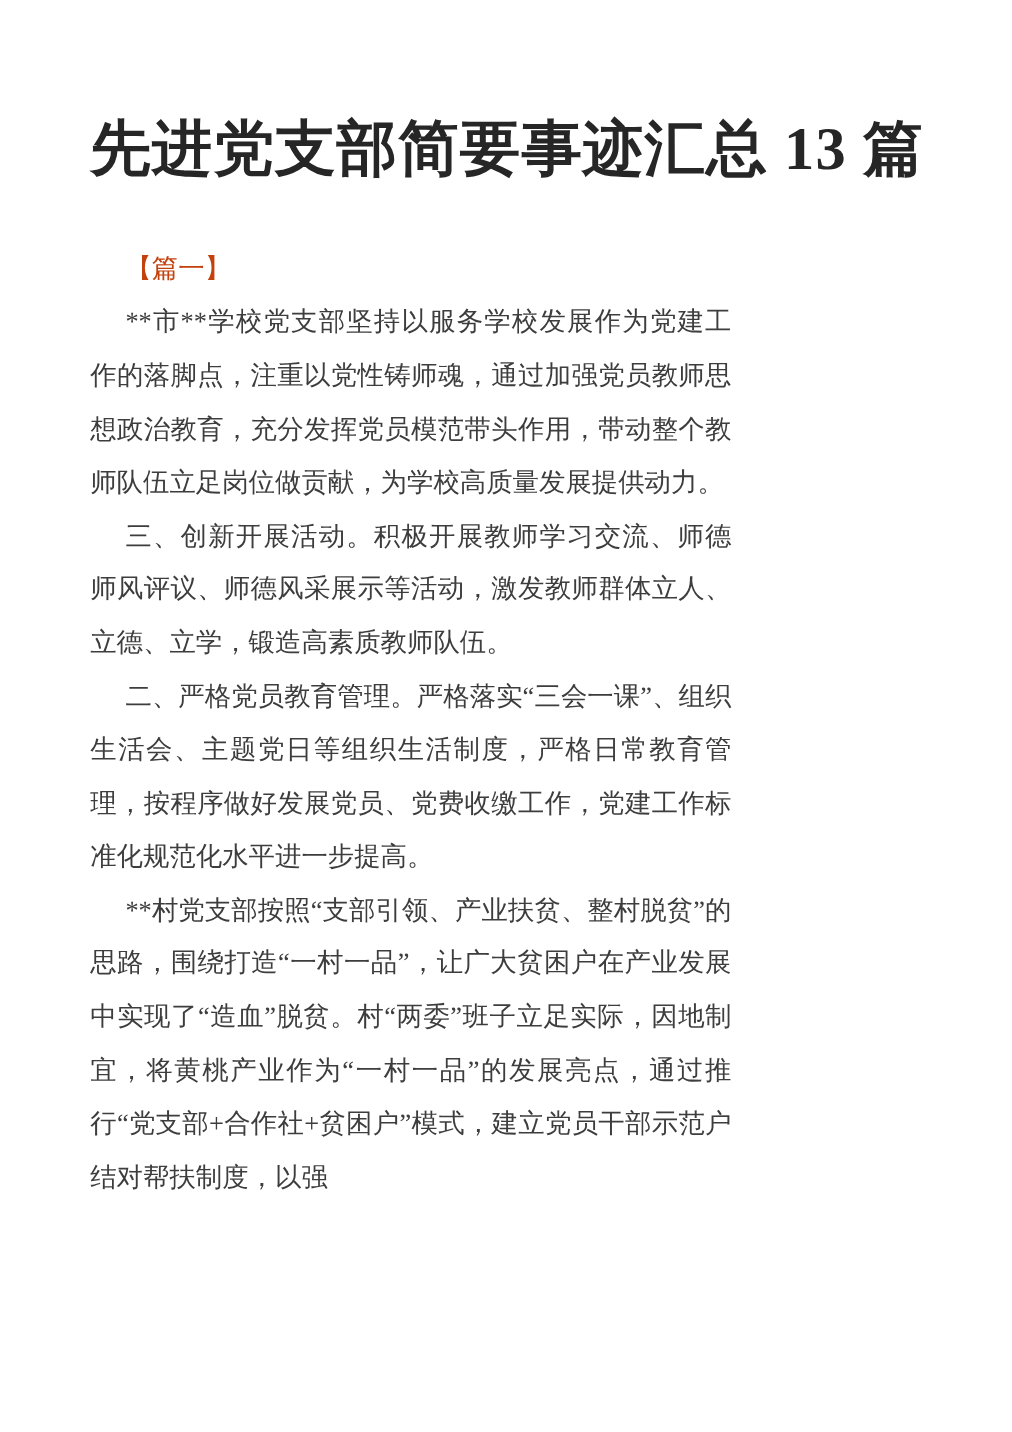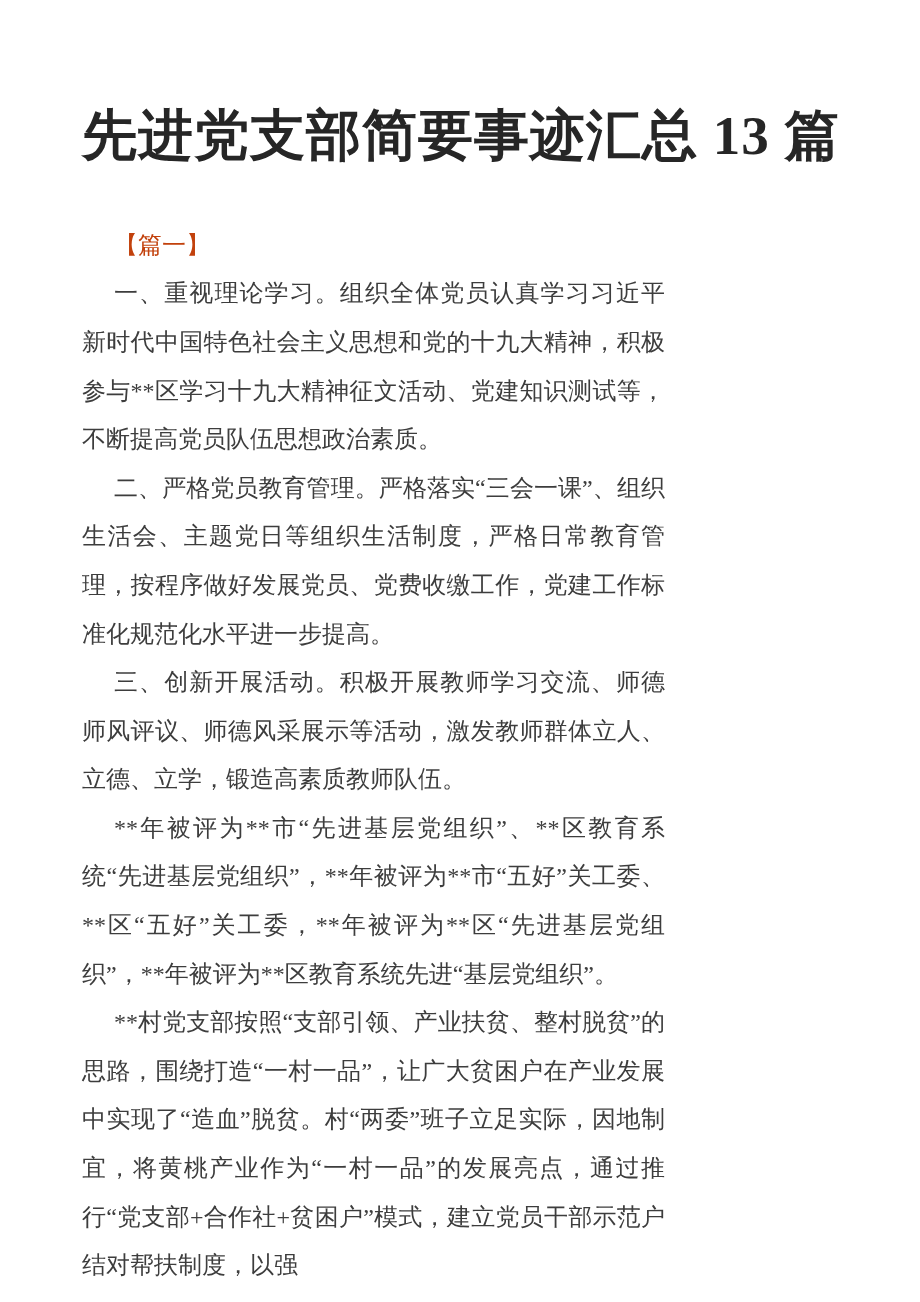--- a/index.html
+++ b/index.html
@@ -46,25 +46,24 @@
 </style>
 </head>
 <body>
 
 <div class="page">
   <h1 class="doc-title">先进党支部简要事迹汇总 13 篇</h1>
 
   <div class="doc-body">
     <p class="sec-heading">【篇一】</p>
 
+    <p class="para">**市**学校党支部坚持以服务学校发展作为党建工作的落脚点，注重以党性铸师魂，通过加强党员教师思想政治教育，充分发挥党员模范带头作用，带动整个教师队伍立足岗位做贡献，为学校高质量发展提供动力。</p>
 
-    <p class="para">一、重视理论学习。组织全体党员认真学习习近平新时代中国特色社会主义思想和党的十九大精神，积极参与**区学习十九大精神征文活动、党建知识测试等，不断提高党员队伍思想政治素质。</p>
+
+    <p class="para">三、创新开展活动。积极开展教师学习交流、师德师风评议、师德风采展示等活动，激发教师群体立人、立德、立学，锻造高素质教师队伍。</p>
 
     <p class="para">二、严格党员教育管理。严格落实“三会一课”、组织生活会、主题党日等组织生活制度，严格日常教育管理，按程序做好发展党员、党费收缴工作，党建工作标准化规范化水平进一步提高。</p>
 
-    <p class="para">三、创新开展活动。积极开展教师学习交流、师德师风评议、师德风采展示等活动，激发教师群体立人、立德、立学，锻造高素质教师队伍。</p>
-
-    <p class="para">**年被评为**市“先进基层党组织”、**区教育系统“先进基层党组织”，**年被评为**市“五好”关工委、**区“五好”关工委，**年被评为**区“先进基层党组织”，**年被评为**区教育系统先进“基层党组织”。</p>
 
 
     <p class="para">**村党支部按照“支部引领、产业扶贫、整村脱贫”的思路，围绕打造“一村一品”，让广大贫困户在产业发展中实现了“造血”脱贫。村“两委”班子立足实际，因地制宜，将黄桃产业作为“一村一品”的发展亮点，通过推行“党支部+合作社+贫困户”模式，建立党员干部示范户结对帮扶制度，以强</p>
   </div>
 </div>
 
 </body></html>

